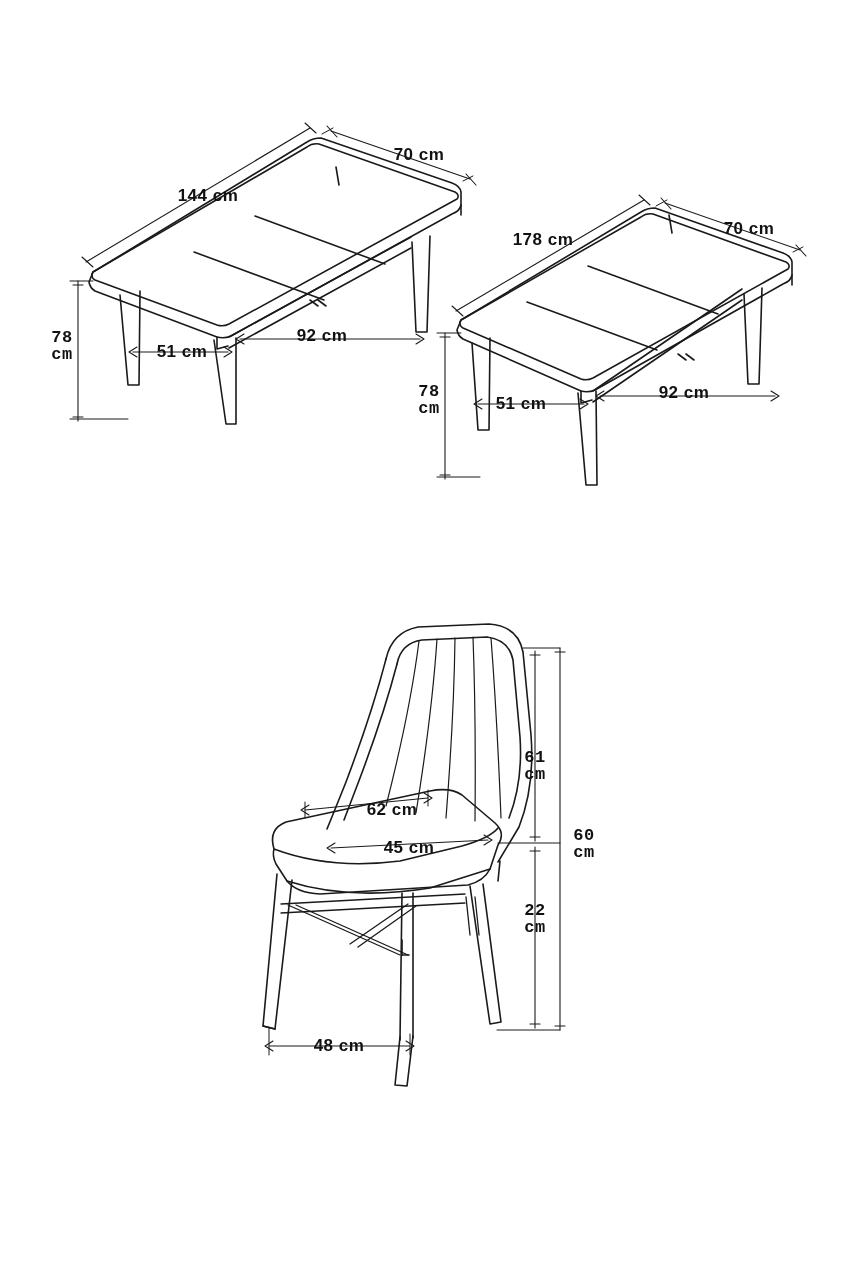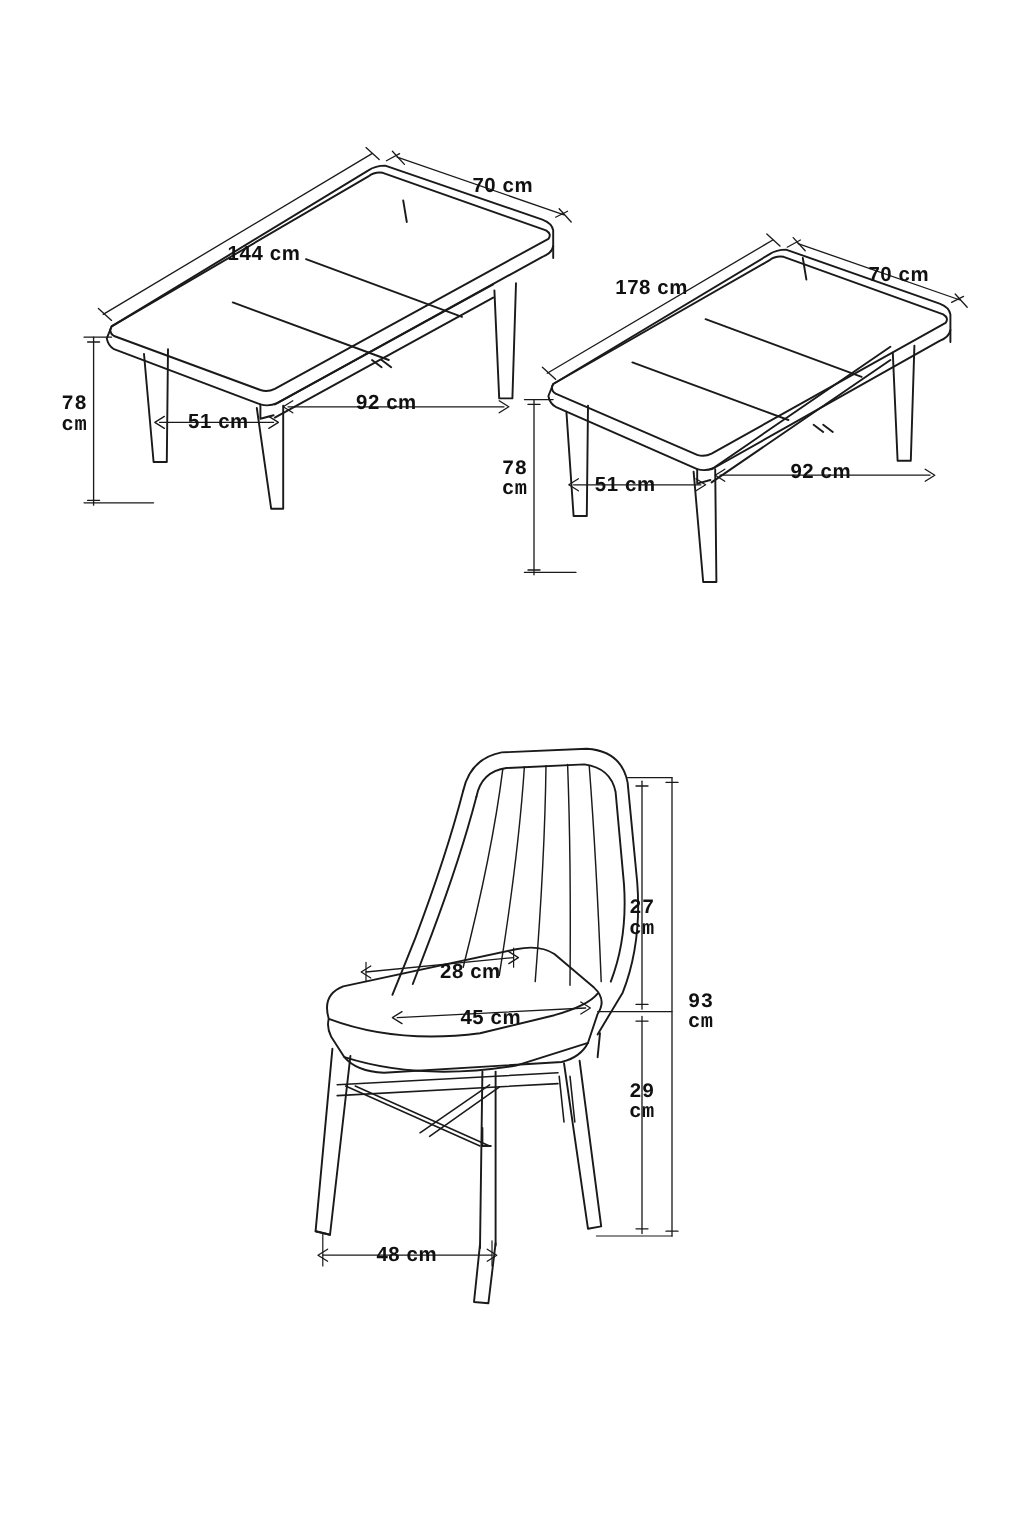--- a/index.html
+++ b/index.html
@@ -217,34 +217,34 @@
         <path d="M273,1041 L265,1046 L273,1051" stroke-width="1.1"></path>
         <path d="M406,1041 L414,1046 L406,1051" stroke-width="1.1"></path>
         <path d="M269,1028 L269,1055" stroke-width="1"></path>
         <path d="M410,1034 L410,1055" stroke-width="1"></path>
       </g>
     </g>
   </svg>
 
   <div id="labels">
       <div class="dim-label" style="left: 419px; top: 155px; color: rgb(17, 17, 17);">70 cm</div>
-      <div class="dim-label" style="left: 220px; top: 196px; color: rgb(17, 17, 17); margin-top: 16px;">144 cm</div>
+      <div class="dim-label" style="left: 208px; top: 196px; color: rgb(17, 17, 17);">144 cm</div>
       <div class="dim-label stacked" style="left: 62px; top: 346px; color: rgb(17, 17, 17);">78
 cm</div>
       <div class="dim-label" style="left: 182px; top: 352px; color: rgb(17, 17, 17);">51 cm</div>
       <div class="dim-label" style="left: 322px; top: 336px; color: rgb(17, 17, 17);">92 cm</div>
       <div class="dim-label" style="left: 749px; top: 229px; color: rgb(17, 17, 17);">70 cm</div>
       <div class="dim-label" style="left: 543px; top: 240px; color: rgb(17, 17, 17);">178 cm</div>
       <div class="dim-label stacked" style="left: 429px; top: 400px; color: rgb(17, 17, 17);">78
 cm</div>
       <div class="dim-label" style="left: 521px; top: 404px; color: rgb(17, 17, 17);">51 cm</div>
       <div class="dim-label" style="left: 684px; top: 393px; color: rgb(17, 17, 17);">92 cm</div>
-      <div class="dim-label" style="left: 392px; top: 810px; color: rgb(17, 17, 17);">28 cm</div>
+      <div class="dim-label" style="left: 392px; top: 810px; color: rgb(17, 17, 17);">62 cm</div>
       <div class="dim-label" style="left: 409px; top: 848px; color: rgb(17, 17, 17);">45 cm</div>
-      <div class="dim-label stacked" style="left: 535px; top: 766px; color: rgb(17, 17, 17);">27
-cm</div>
-      <div class="dim-label stacked" style="left: 584px; top: 844px; color: rgb(17, 17, 17);">93
-cm</div>
-      <div class="dim-label stacked" style="left: 535px; top: 919px; color: rgb(17, 17, 17);">29
+      <div class="dim-label stacked" style="left: 535px; top: 766px; color: rgb(17, 17, 17);">61
+cm</div>
+      <div class="dim-label stacked" style="left: 584px; top: 844px; color: rgb(17, 17, 17);">60
+cm</div>
+      <div class="dim-label stacked" style="left: 535px; top: 919px; color: rgb(17, 17, 17);">22
 cm</div>
       <div class="dim-label" style="left: 339px; top: 1046px; color: rgb(17, 17, 17);">48 cm</div>
     </div>
 </div>
 
 </body></html>

